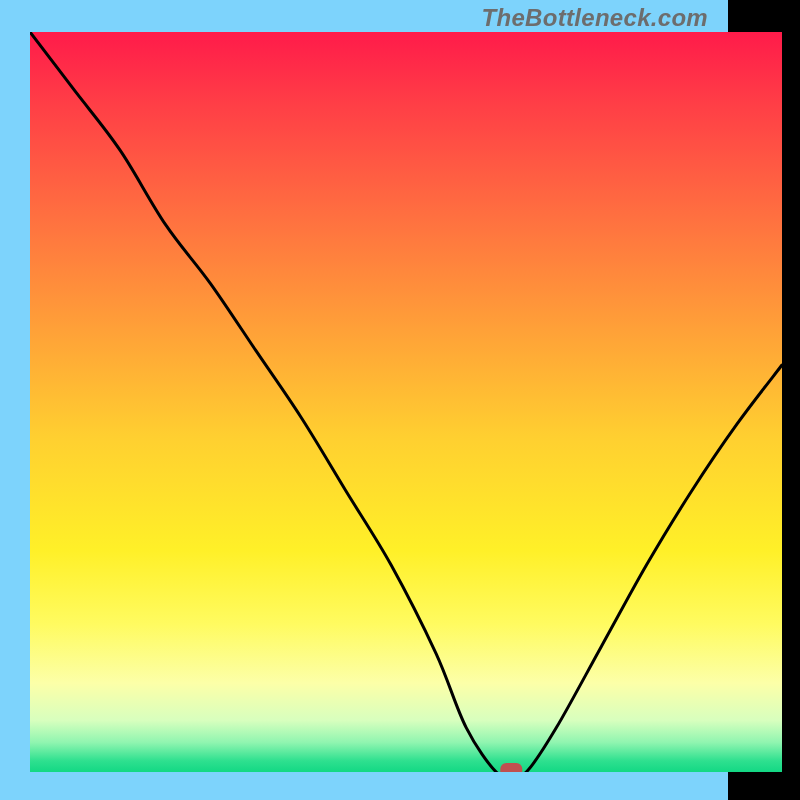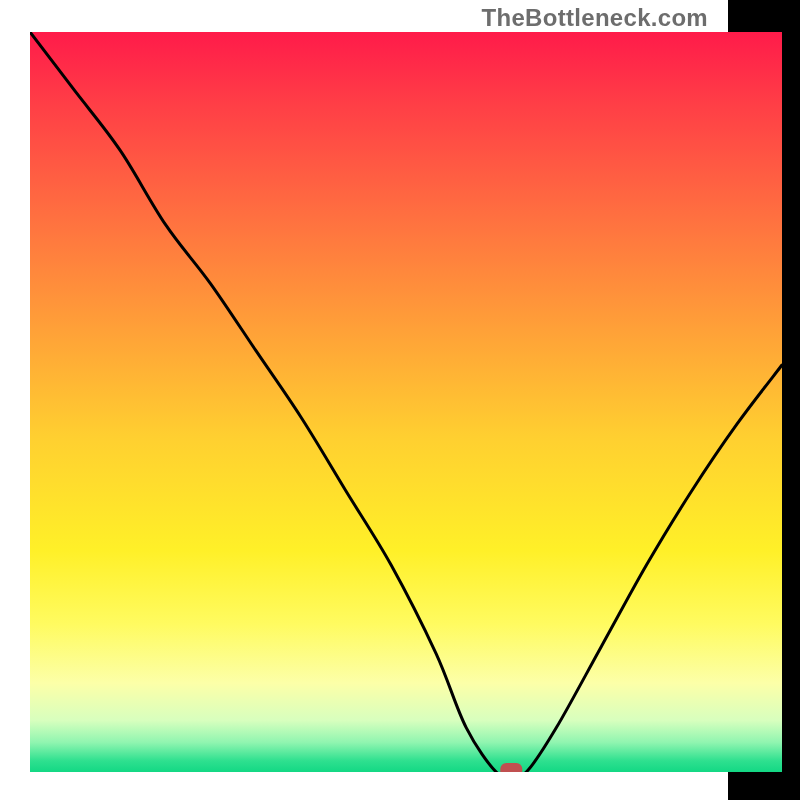--- a/index.html
+++ b/index.html
@@ -8,21 +8,22 @@
     width: 800px;
     height: 800px;
     background: #000;
     font-family: Arial, Helvetica, sans-serif;
     overflow: hidden;
   }
   .frame {
     position: relative;
     width: 728px;
     height: 800px;
-    background: #ffffff;
+    background: #7dd3fc;
+    font-style: italic;
   }
   .attribution {
     position: absolute;
     top: 4px;
     right: 20px;
     color: #6d6d6d;
     font-size: 24px;
     font-weight: 600;
     letter-spacing: 0.3px;
     z-index: 5;

